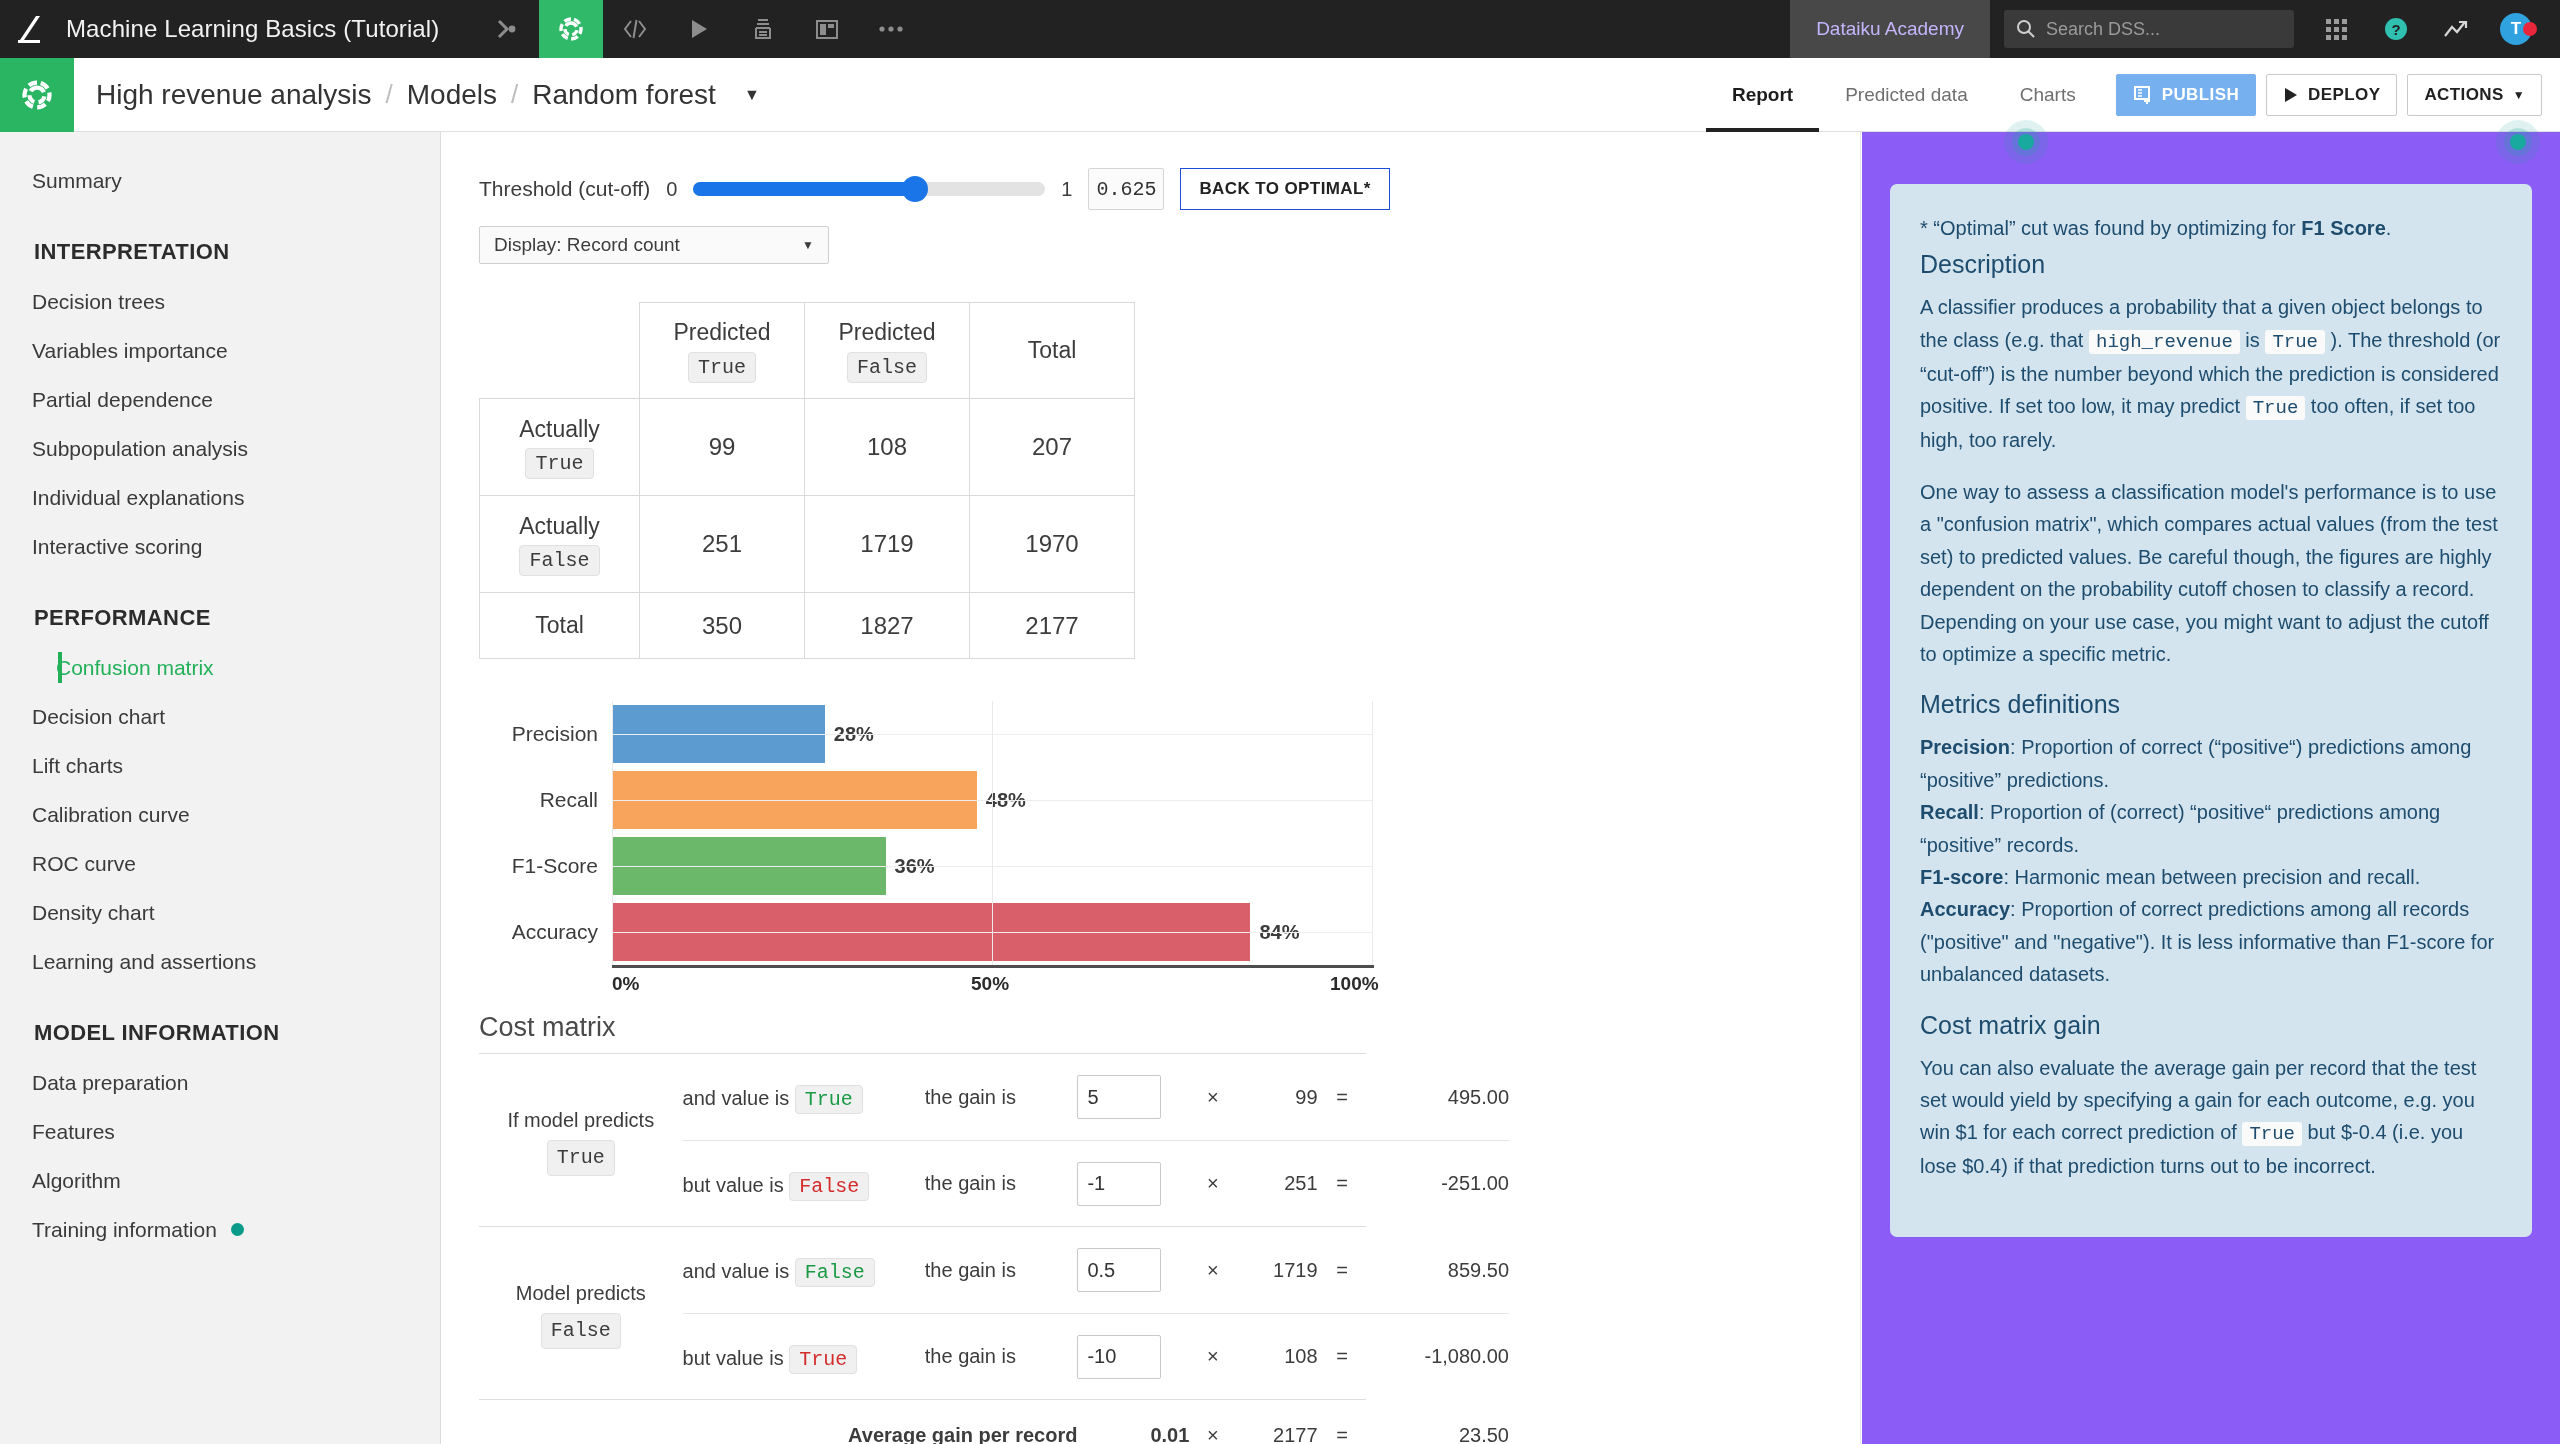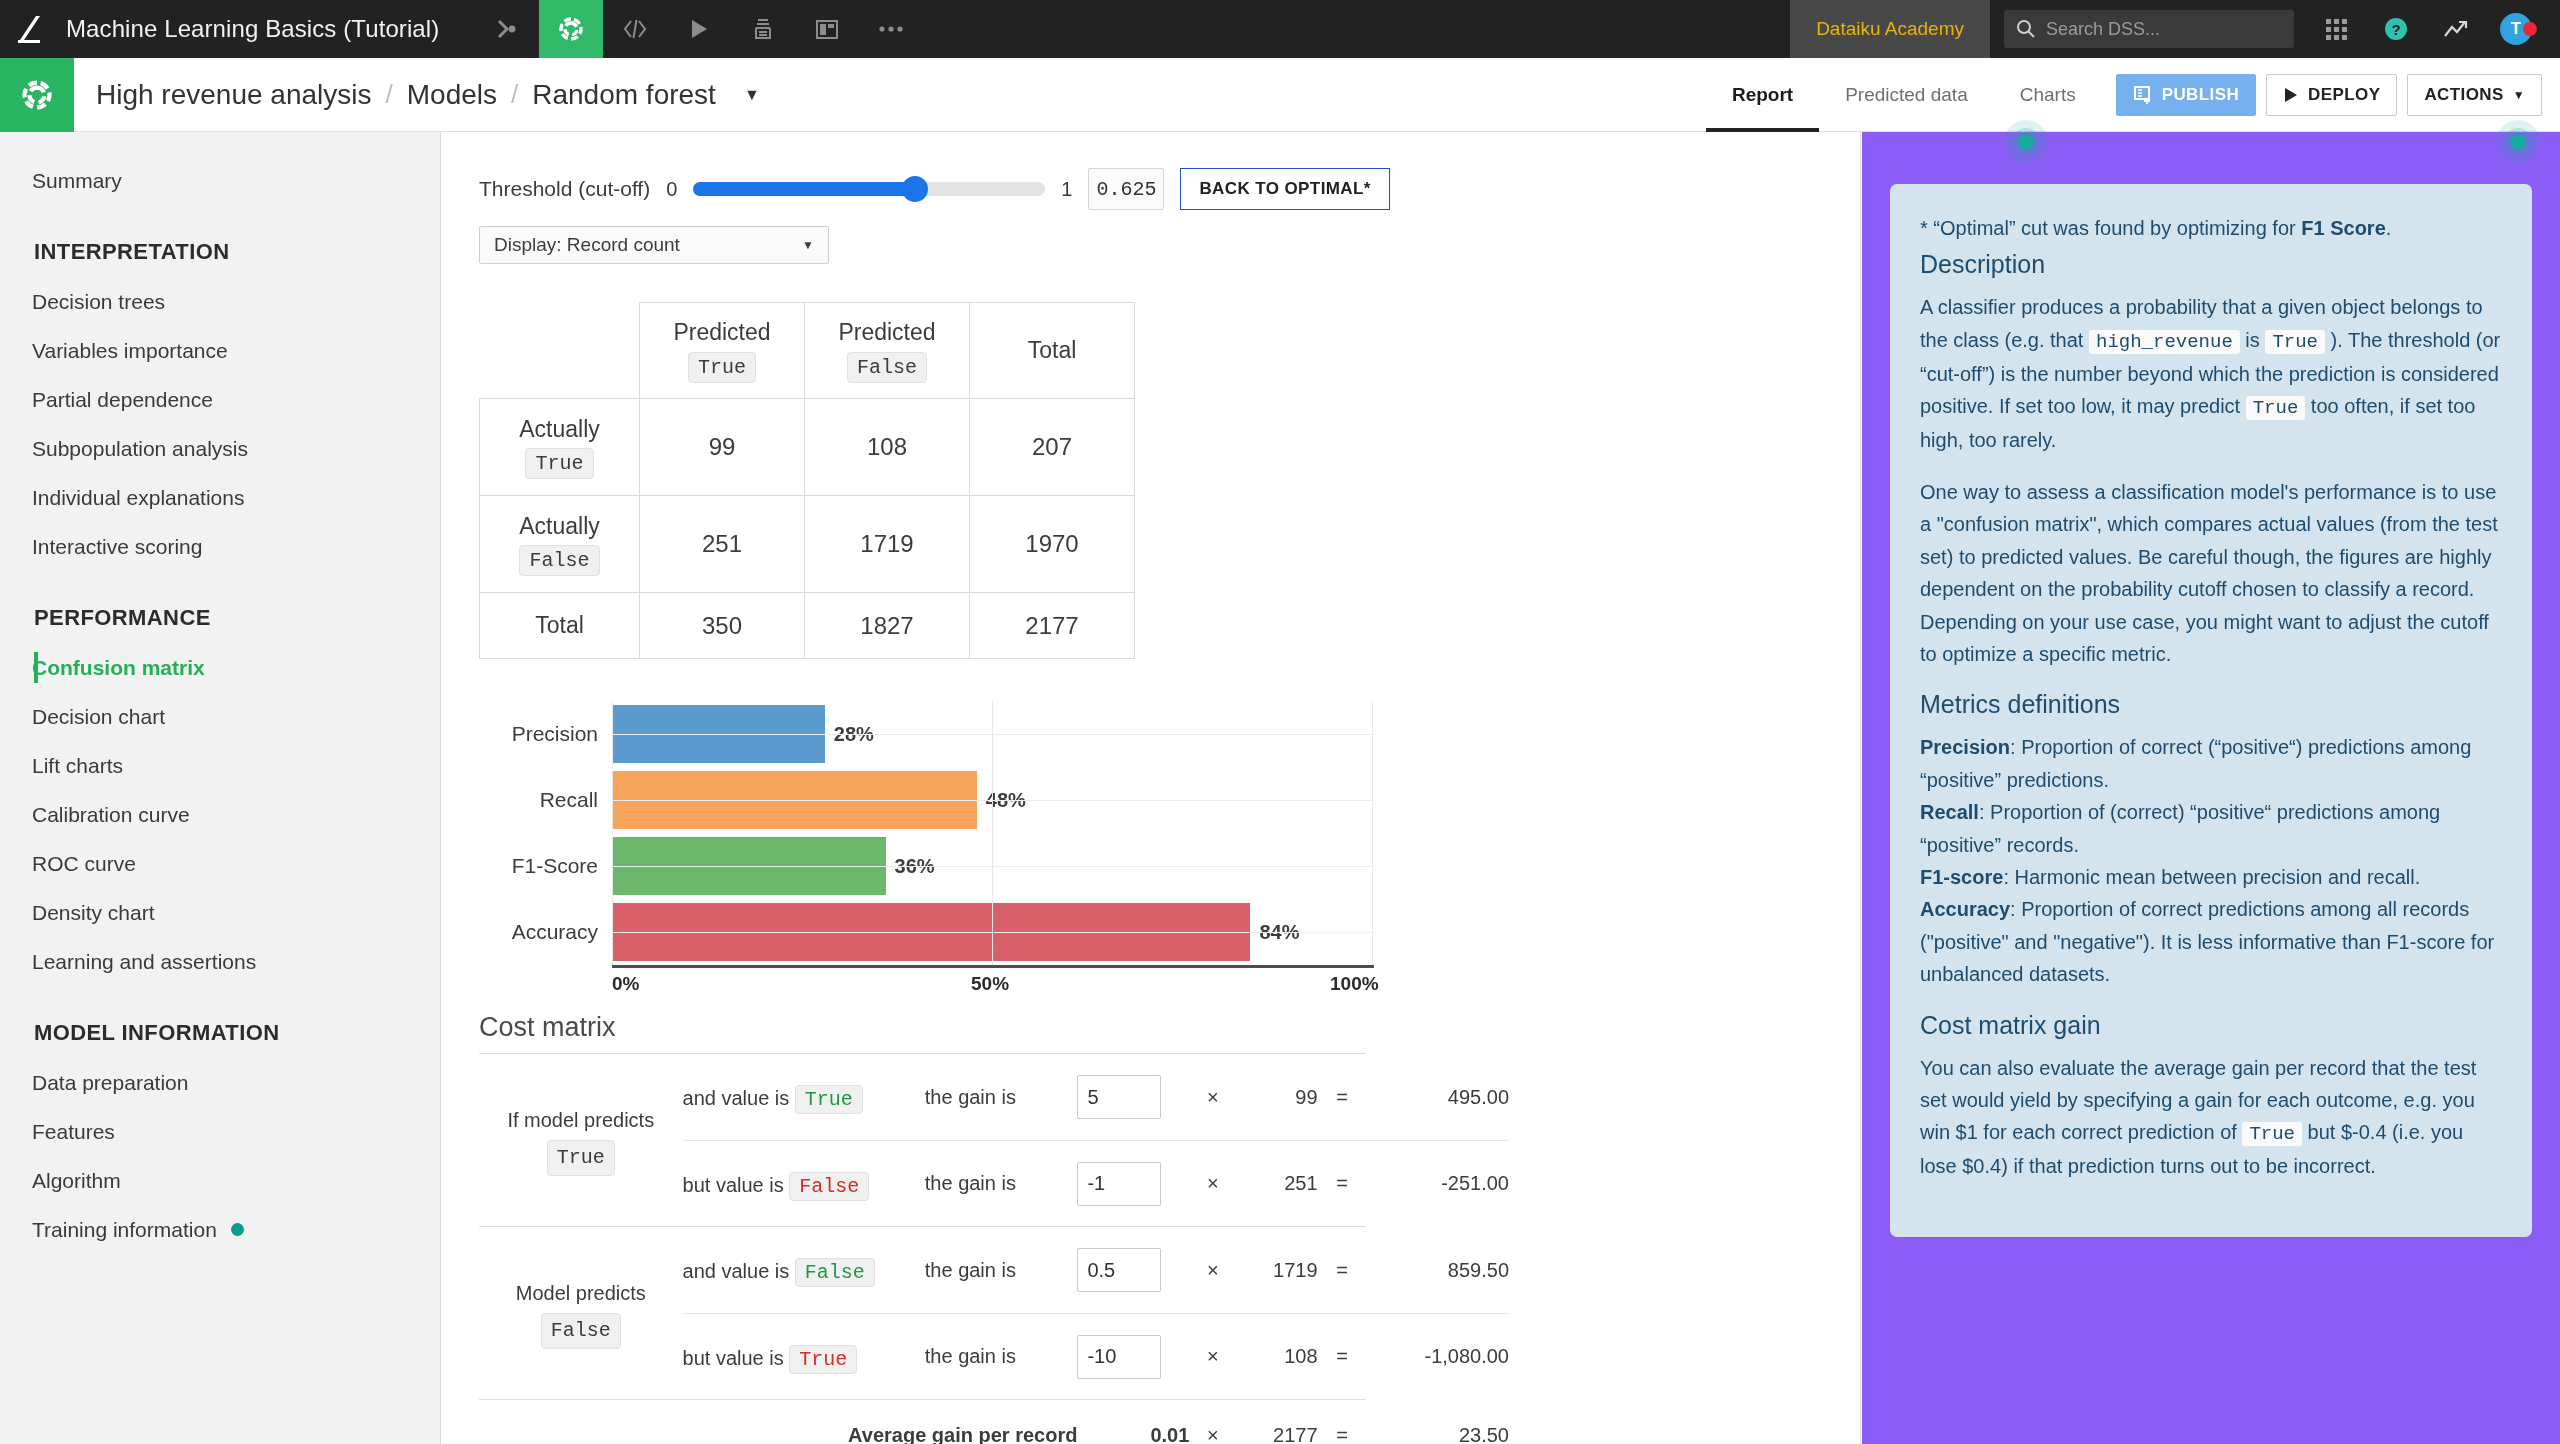--- a/index.html
+++ b/index.html
@@ -25,21 +25,21 @@
   }
   .topbar-icons { display: flex; align-items: stretch; margin-left: 36px; }
   .tb-icon {
     width: 64px; display: flex; align-items: center; justify-content: center;
     color: #8d8d8d;
   }
   .tb-icon.active { background: #30b969; color: #ffffff; }
   .topbar-spacer { flex: 1; }
   .academy-chip {
     display: flex; align-items: center; padding: 0 26px;
-    background: #484848; color: #eab308; font-size: 19px; white-space: nowrap;
+    background: #484848; color: #c4b5fd; font-size: 19px; white-space: nowrap;
   }
   .search-wrap { display: flex; align-items: center; padding: 0 14px; }
   .search-box {
     width: 290px; height: 38px; background: #3a3a3a; border-radius: 3px;
     display: flex; align-items: center; padding: 0 12px; gap: 10px;
   }
   .search-box .ph { color: #9b9b9b; font-size: 18px; }
   .tb-right { display: flex; align-items: center; gap: 4px; padding-right: 16px; }
   .tb-right .tb-icon { width: 56px; }
   .avatar-wrap { position: relative; width: 56px; display:flex; align-items:center; justify-content:center;}
@@ -91,21 +91,21 @@
   .sidebar {
     position: absolute; left: 0; top: 132px; width: 441px; height: 1312px;
     background: #f2f2f2; border-right: 1px solid #dcdcdc;
     padding-top: 24px; overflow: hidden;
   }
   .nav-item {
     height: 49px; display: flex; align-items: center;
     padding-left: 32px; font-size: 21px; color: #3a3a3a;
     position: relative;
   }
-  .nav-item.current { color: #22b059; font-weight: bold; }
+  .nav-item.current { color: #22b059; font-weight: normal; margin-left: 24px; }
   .nav-item.current::before {
     content: ""; position: absolute; left: 34px; top: 9px;
     width: 4px; height: 31px; background: #22b059;
   }
   .nav-section {
     padding-left: 34px; font-size: 22px; font-weight: bold;
     color: #2c2c2c; letter-spacing: .4px;
     margin-top: 34px; margin-bottom: 12px;
   }
   .nav-dot {

